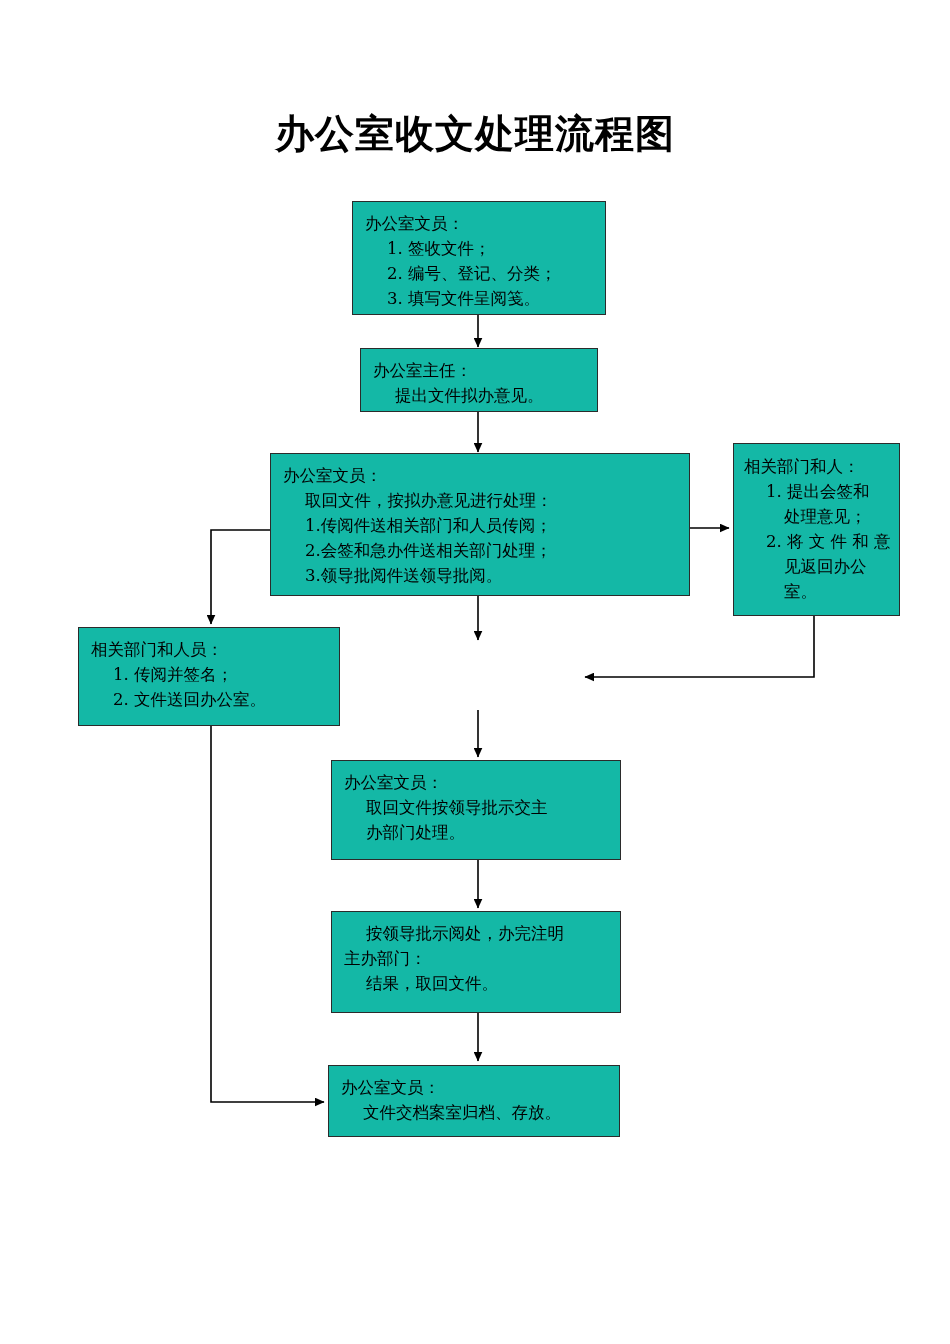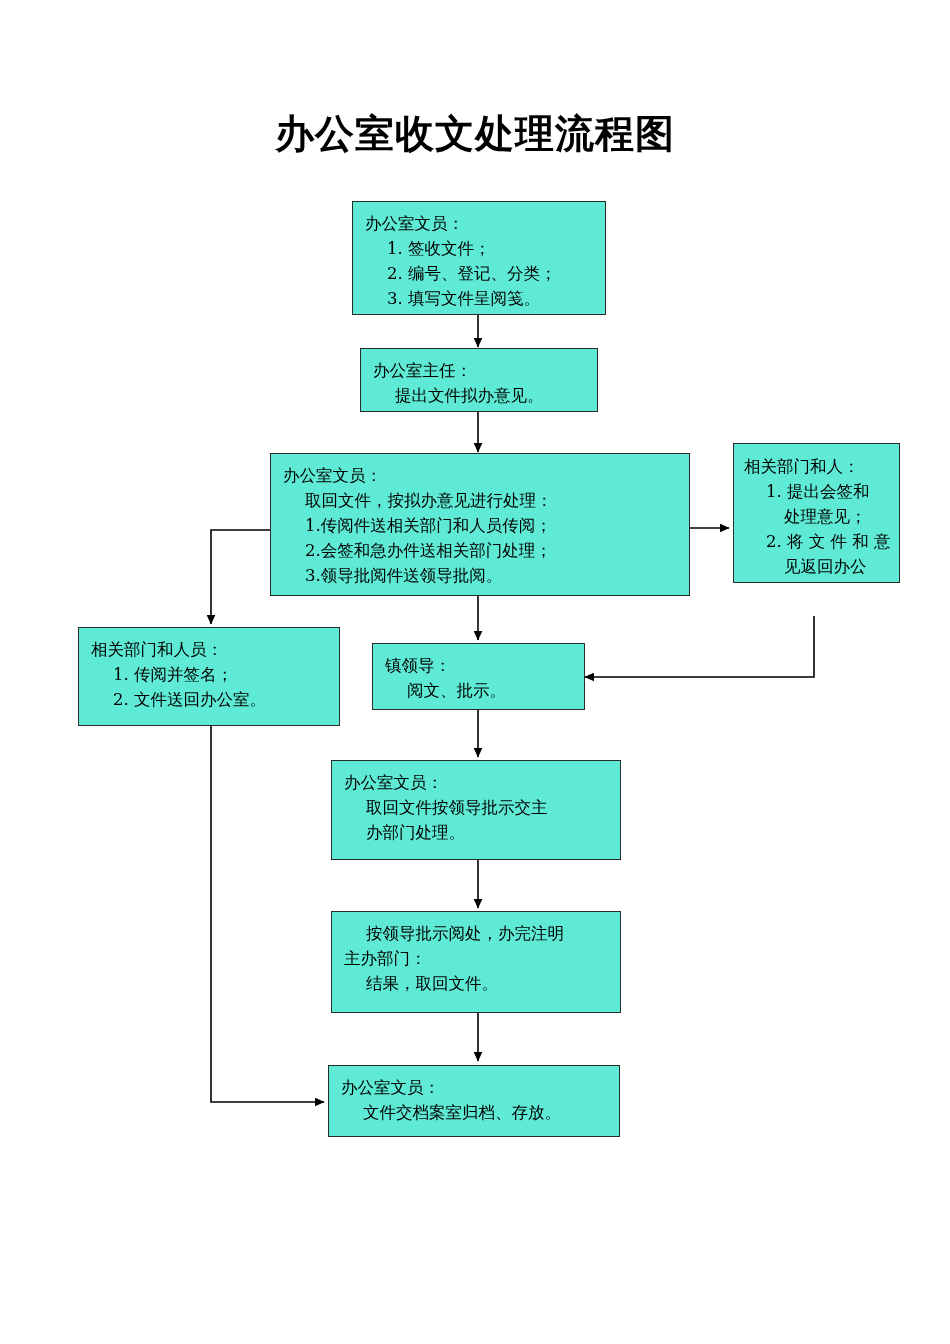--- a/index.html
+++ b/index.html
@@ -31,21 +31,21 @@
     font-weight: bold;
     font-size: 39px;
     letter-spacing: 1px;
     line-height: 44px;
     white-space: nowrap;
   }
   .node {
     position: absolute;
     box-sizing: border-box;
     border: 1.5px solid #2b2b2b;
-    background: #5eead4;
+    background: #14b8a6;
     font-size: 16.5px;
     line-height: 25px;
     overflow: hidden;
   }
   .node .lines {
     padding: 9px 10px 6px 12px;
   }
   .ln {
     white-space: pre;
     display: block;
@@ -117,45 +117,39 @@
   <div class="node" id="node-clerk-process" style="left:270px; top:453px; width:420px; height:143px;">
     <div class="lines">
       <span class="ln">办公室文员：</span>
       <span class="ln ind1">取回文件，按拟办意见进行处理：</span>
       <span class="ln ind1">1.传阅件送相关部门和人员传阅；</span>
       <span class="ln ind1">2.会签和急办件送相关部门处理；</span>
       <span class="ln ind1">3.领导批阅件送领导批阅。</span>
     </div>
   </div>
 
-  <div class="node" id="node-relevant-dept-person" style="left:733px; top:443px; width:167px; height:140px;">
+  <div class="node" id="node-relevant-dept-person" style="left:733px; top:443px; width:167px; height:173px;">
     <div class="lines">
       <span class="ln">相关部门和人：</span>
       <span class="ln ind1">1. 提出会签和</span>
       <span class="ln ind2">处理意见；</span>
       <span class="ln ind1">2. 将 文 件 和 意</span>
       <span class="ln ind2">见返回办公</span>
       <span class="ln ind2">室。</span>
     </div>
   </div>
 
   <div class="node" id="node-relevant-dept-staff" style="left:78px; top:627px; width:262px; height:99px;">
     <div class="lines">
       <span class="ln">相关部门和人员：</span>
       <span class="ln ind1">1. 传阅并签名；</span>
       <span class="ln ind1">2. 文件送回办公室。</span>
     </div>
   </div>
 
-  <div class="node" id="node-town-leader" style="left:372px; top:643px; width:213px; height:67px;">
-    <div class="lines">
-      <span class="ln">镇领导：</span>
-      <span class="ln ind1">阅文、批示。</span>
-    </div>
-  </div>
 
   <div class="node" id="node-clerk-assign" style="left:331px; top:760px; width:290px; height:100px;">
     <div class="lines">
       <span class="ln">办公室文员：</span>
       <span class="ln ind1">取回文件按领导批示交主</span>
       <span class="ln ind1">办部门处理。</span>
     </div>
   </div>
 
   <div class="node" id="node-host-dept" style="left:331px; top:911px; width:290px; height:102px;">

